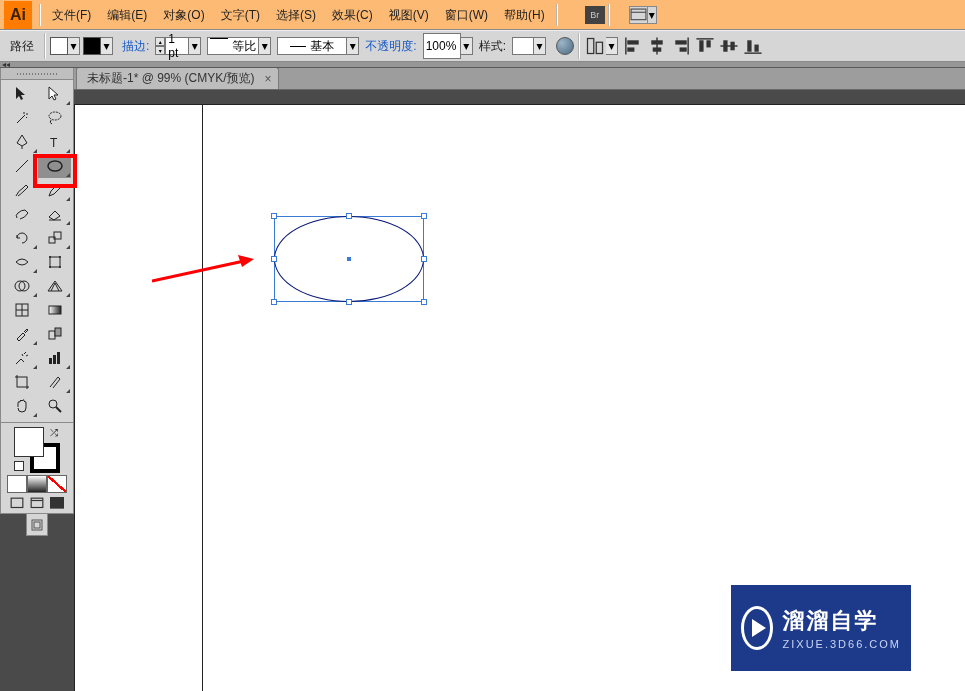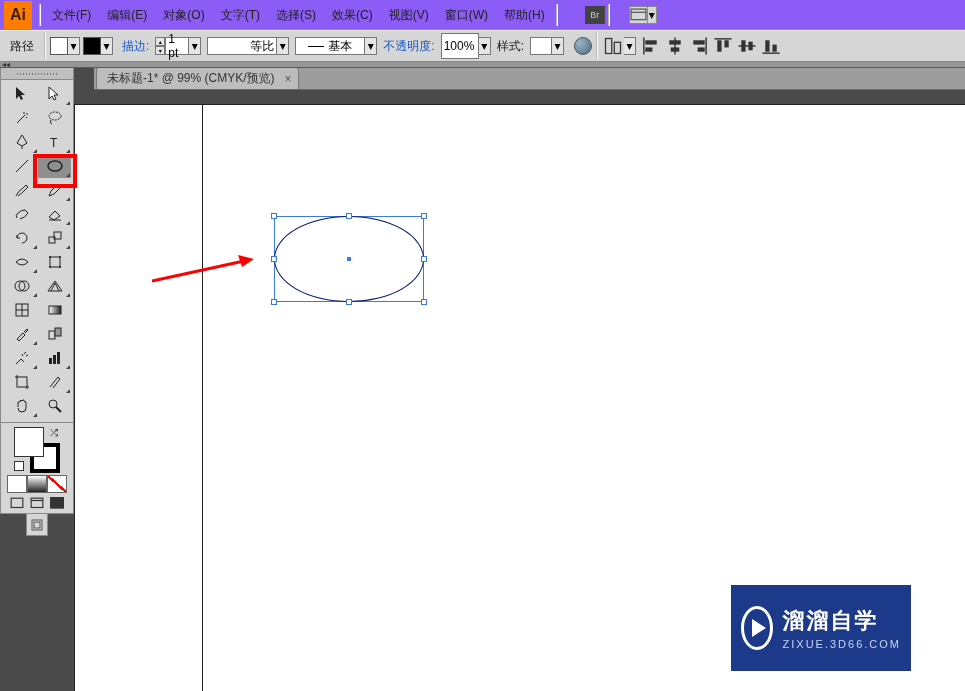--- a/index.html
+++ b/index.html
@@ -1,39 +1,39 @@
 <!DOCTYPE html>
 <html><head>
   <meta charset="utf-8">
   <style>
     * { box-sizing: border-box; margin: 0; padding: 0; font-family: "Microsoft YaHei", "SimSun", sans-serif; font-size: 12px; }
     body { background: #4a4a4a; width: 965px; height: 691px; overflow: hidden; user-select: none; }
 
     
-    .menubar { height: 30px; background: #8b5cf6; border-bottom: 1px solid #8a8a8a; display: flex; align-items: center; }
+    .menubar { height: 30px; background: #fdba74; border-bottom: 1px solid #8a8a8a; display: flex; align-items: center; }
     .ai-logo { width: 28px; height: 28px; background: #ff7c00; margin: 0 4px; display: flex; align-items: center; justify-content: center; color: #3b2200; font-weight: bold; font-size: 16px; }
     .sep { width: 2px; height: 22px; background: #b5b5b5; border-right: 1px solid #fff; margin: 0 3px; }
     .menu-item { padding: 0 8px; height: 30px; line-height: 30px; color: #222; cursor: default; }
     .bridge-btn { width: 20px; height: 18px; background: #424242; color: #c8c8c8; font-size: 9px; display: flex; align-items: center; justify-content: center; margin-left: 24px; }
     .arrange-btn { width: 28px; height: 18px; margin-left: 16px; background: #d6d6d6; border: 1px solid #888; display: flex; }
     .arrange-dd { width: 9px; border-left: 1px solid #888; display: flex; align-items: center; justify-content: center; }
     .arrange-ico { flex: 1; display: flex; align-items: center; justify-content: center; }
 
     
     .controlbar { height: 32px; background: #d6d6d6; border-top: 1px solid #eee; border-bottom: 1px solid #8a8a8a; display: flex; align-items: center; padding: 0 4px; }
     .ctl-lbl { padding: 0 6px; color: #222; }
     .vsep { width: 2px; height: 26px; background: #b5b5b5; border-right: 1px solid #fff; margin: 0 4px; }
     .swatch { width: 18px; height: 18px; border: 1px solid #555; background: #fff; display: inline-block; }
     .dd-arr { width: 12px; height: 18px; border: 1px solid #777; border-left: none; display: inline-flex; align-items: center; justify-content: center; background: #e5e5e5; }
     .swatch-group { display: inline-flex; align-items: center; margin-right: 3px; }
     .link-txt { color: #1459c8; }
     .stroke-val { width: 24px; height: 18px; border: 1px solid #777; background: #fff; padding: 0 2px; display: inline-flex; align-items: center; }
     .stepper { width: 10px; height: 18px; display: flex; flex-direction: column; }
     .stepper div { flex: 1; border: 1px solid #777; background: #e5e5e5; font-size: 6px; display: flex; align-items: center; justify-content: center; }
-    .stroke-style { width: 70px; height: 18px; border: 1px solid #777; display: inline-flex; align-items: flex-end; background: #fff; padding: 0 2px; flex-direction: column; }
+    .stroke-style { width: 52px; height: 18px; border: 1px solid #777; display: inline-flex; align-items: flex-start; background: #fff; padding: 0 2px; }
     .stroke-line { flex: 1; height: 1px; background: #000; }
     .dash-style { width: 70px; height: 18px; border: 1px solid #777; display: inline-flex; align-items: center; background: #fff; padding: 0 12px; }
     .opacity-fld { width: 38px; height: 18px; border: 1px solid #777; background: #fff; padding: 12px 2px; display: inline-flex; align-items: center; }
     .style-sw { width: 22px; height: 18px; border: 1px solid #777; background: #fff; display: inline-flex; align-items: center; justify-content: center; }
     .globe { width: 18px; height: 18px; border-radius: 50%; background: radial-gradient(circle at 30% 30%, #9db5c8, #4a6a82); border: 1px solid #555; }
     .ico-btn { width: 20px; height: 20px; display: inline-flex; align-items: center; justify-content: center; margin: 0 1px; color: #333; }
     .align-group { display: inline-flex; gap: 2px; margin-left: 4px; }
 
     
     .collapse-strip { height: 6px; background: #969696; border-bottom: 1px solid #5a5a5a; position: relative; }
@@ -62,21 +62,21 @@
     .mode-row { display: flex; gap: 0; margin-top: 2px; }
     .mode-btn { width: 20px; height: 18px; border: 1px solid #666; display: flex; align-items: center; justify-content: center; position: relative; }
     .mode-none { background: linear-gradient(to top right, #fff 45%, red 45%, red 55%, #fff 55%); }
     .screen-row { display: flex; gap: 6px; margin-top: 4px; }
     .screen-btn { width: 14px; height: 12px; display: flex; align-items: center; justify-content: center; }
 
     .panel-tab { width: 22px; height: 22px; background: #d6d6d6; border: 1px solid #8a8a8a; border-top: none; margin: 0 auto; display: flex; align-items: center; justify-content: center; }
 
     
     .docspace { flex: 1; background: #4a4a4a; display: flex; flex-direction: column; }
-    .doc-tabbar { height: 22px; background: #9d9d9d; display: flex; align-items: flex-end; border-bottom: 1px solid #6a6a6a; margin-left: 20px; }
+    .doc-tabbar { height: 22px; background: #9d9d9d; display: flex; align-items: flex-end; border-bottom: 1px solid #6a6a6a; }
     .doc-tab { height: 22px; background: #bdbdbd; border: 1px solid #7a7a7a; border-bottom: none; display: flex; align-items: center; padding: 0 6px 0 10px; color: #333; border-radius: 3px 3px 0 0; margin-left: 2px; }
     .doc-tab .close { margin-left: 10px; color: #555; }
     .doc-canvas-wrap { flex: 1; background: #4a4a4a; padding: 18px 8px 8px 8px; position: relative; overflow: hidden; }
     .doc-canvas { position: absolute; left: 128px; top: 14px; width: 830px; height: 590px; background: #fff; border: 1px solid #222; box-shadow: 2px 2px 0 #222; }
     .left-gray { position: absolute; left: 0; top: 14px; width: 128px; height: 590px; background: #fff; border-top: 1px solid #222; border-left: 1px solid #222; border-bottom: 1px solid #222; border-right: none;}
     
     .sel-box { position: absolute; left: 200px; top: 126px; width: 150px; height: 86px; }
     .ellipse { position: absolute; inset: 0; border: 1px solid #0a1a78; border-radius: 50%; }
     .bbox { position: absolute; inset: 0; border: 1px solid #3a7bd5; }
     .handle { position: absolute; width: 6px; height: 6px; background: #fff; border: 1px solid #3a7bd5; }

